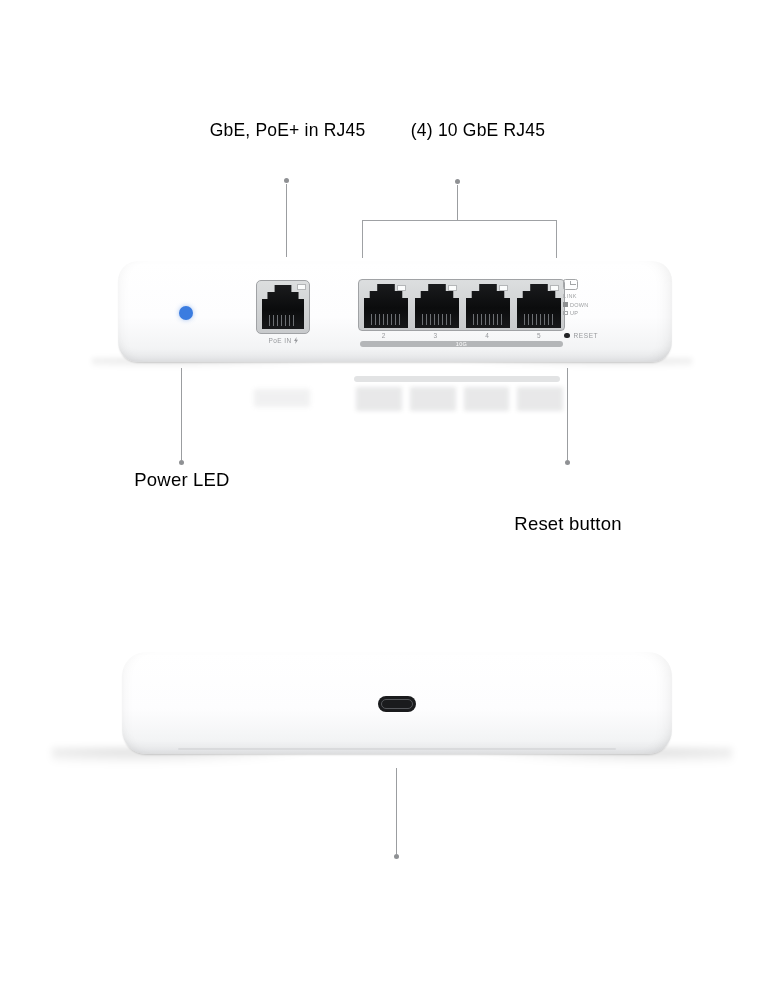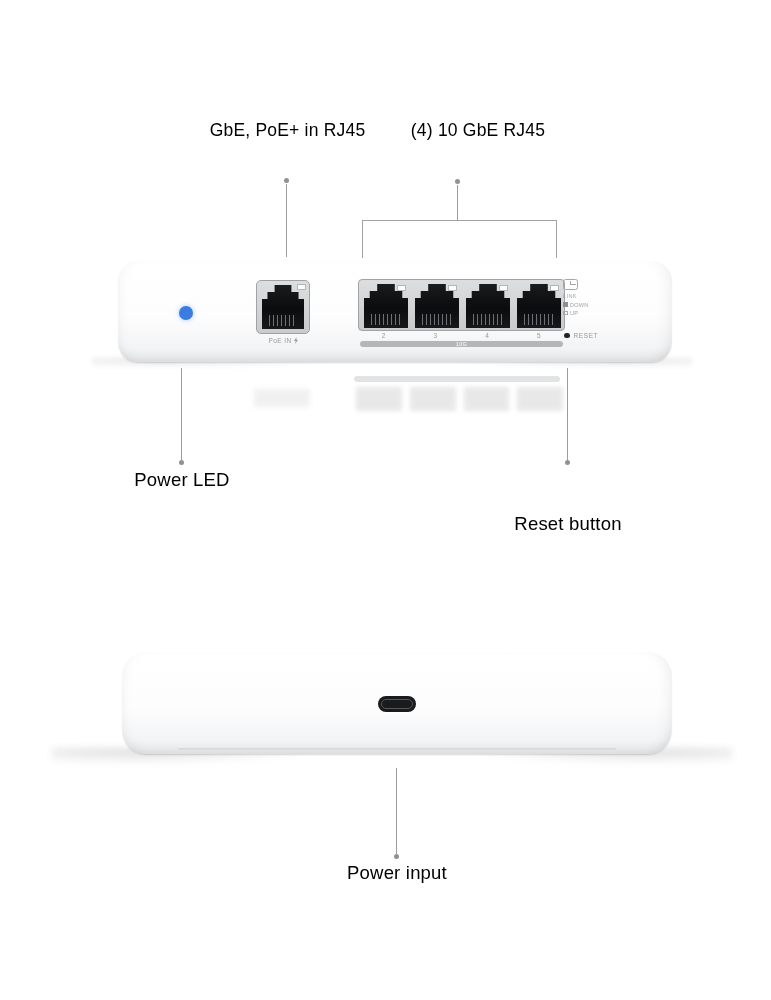--- a/index.html
+++ b/index.html
@@ -196,15 +196,14 @@
 
   <div class="device device-rear">
     <div class="usbc">
       <div class="usbc-inner"></div>
     </div>
     <div class="base-line"></div>
   </div>
 
   <div class="vline" style="left:396px;top:768px;height:86px;"></div>
   <div class="dot" style="left:394px;top:854px;"></div>
-  <div class="callout-label big" style="left:297px;top:861px;width:200px;">Power input</div>
 
 </div>
 
 </body></html>

